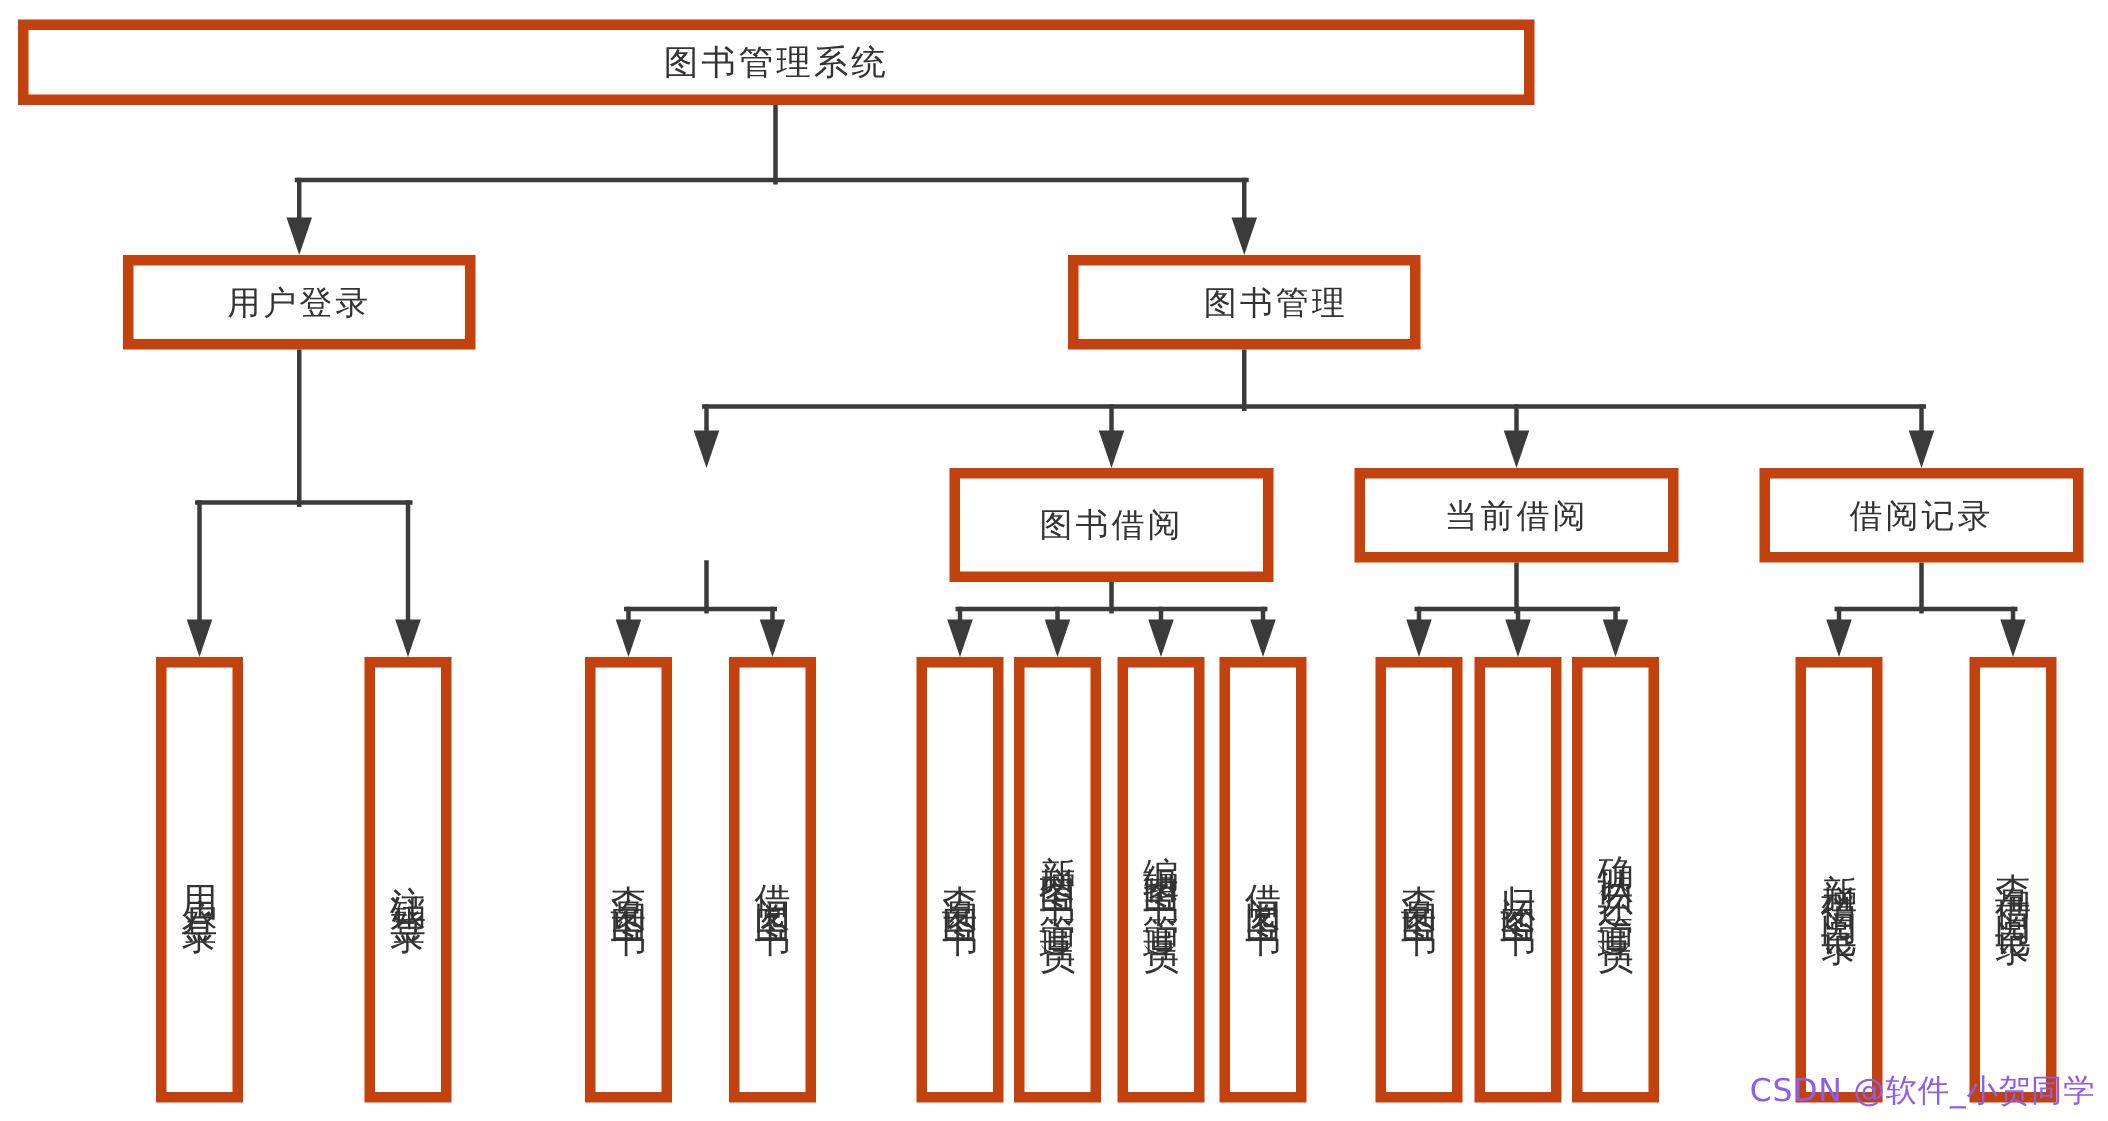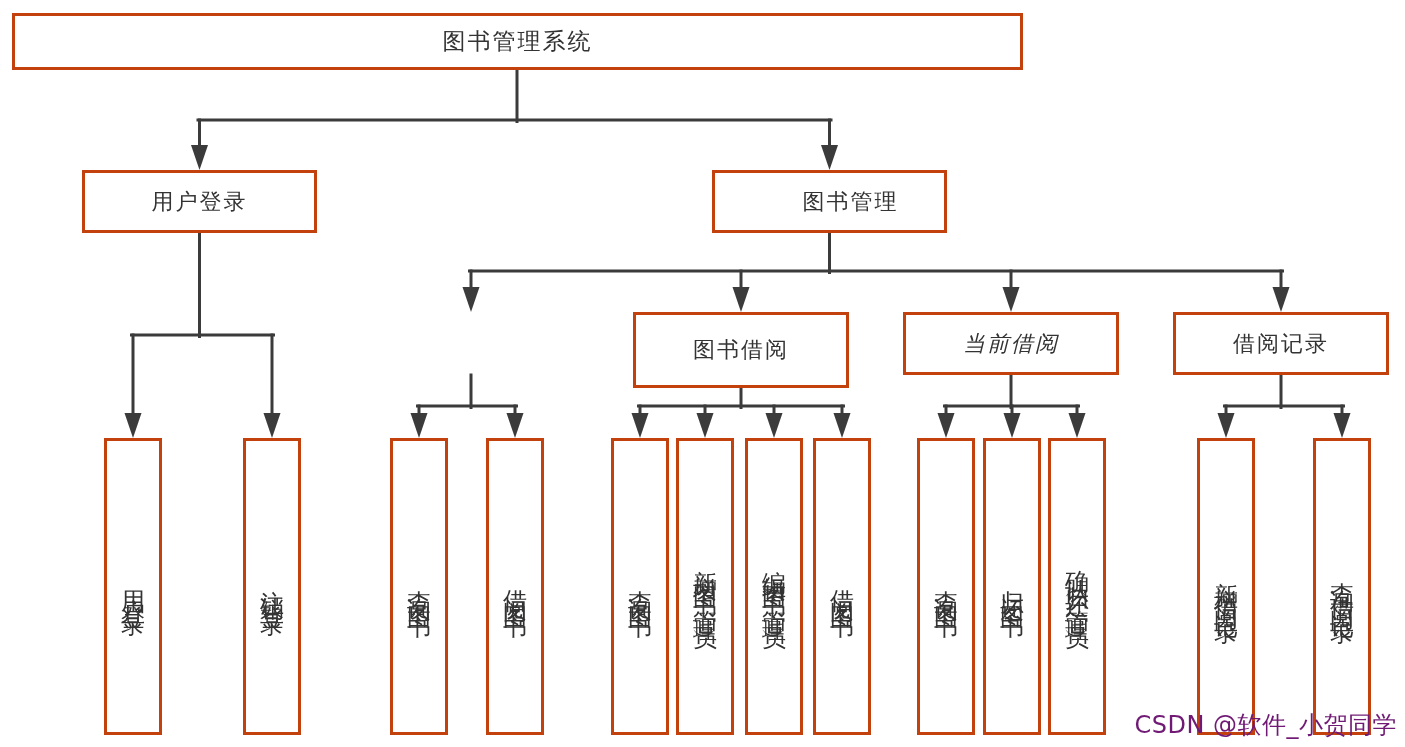--- a/index.html
+++ b/index.html
@@ -28,21 +28,21 @@
     stroke-width: 3;
     stroke-linecap: square;
   }
   svg.connectors polygon {
     fill: #3b3b3b;
     stroke: none;
   }
   .box {
     position: absolute;
     box-sizing: border-box;
-    border: 3px solid #c2410c;
+    border: 7px solid #c2410c;
     background: #ffffff;
     display: flex;
     align-items: center;
     justify-content: center;
   }
   .hbox {
     font-size: 22px;
     letter-spacing: 2px;
     white-space: nowrap;
   }
@@ -60,23 +60,23 @@
     text-orientation: mixed;
     font-size: 24px;
     letter-spacing: 8px;
     line-height: 1;
     white-space: nowrap;
   }
   .watermark {
     position: absolute;
     right: 8px;
     bottom: 6px;
-    font-size: 24px;
+    font-size: 21px;
     letter-spacing: 0.5px;
-    color: #701a75;
+    color: #8b5cf6;
     z-index: 5;
     white-space: nowrap;
   }
 </style>
 </head>
 <body>
 
 <div class="canvas">
 
   <svg class="connectors" viewBox="0 0 1405 747" aria-hidden="true">
@@ -140,21 +140,21 @@
     <polygon points="1226,438 1217.5,413 1234.5,413"></polygon>
     <polygon points="1342,438 1333.5,413 1350.5,413"></polygon>
   </svg>
 
   <div class="box hbox root">图书管理系统</div>
 
   <div class="box hbox" style="left:82px; top:170px; width:235px; height:63px;">用户登录</div>
   <div class="box hbox" style="left:712px; top:170px; width:235px; height:63px;padding-left:42px;">图书管理</div>
 
   <div class="box hbox" style="left:633px; top:312px; width:216px; height:76px;">图书借阅</div>
-  <div class="box hbox" style="left:903px; top:312px; width:216px; height:63px;font-style:italic;">当前借阅</div>
+  <div class="box hbox" style="left:903px; top:312px; width:216px; height:63px;">当前借阅</div>
   <div class="box hbox" style="left:1173px; top:312px; width:216px; height:63px;">借阅记录</div>
 
   <div class="box leaf" style="left:104px;">
     <span>用户登录</span>
   </div>
   <div class="box leaf" style="left:243px;">
     <span>注销登录</span>
   </div>
 
   <div class="box leaf" style="left:390px;">

